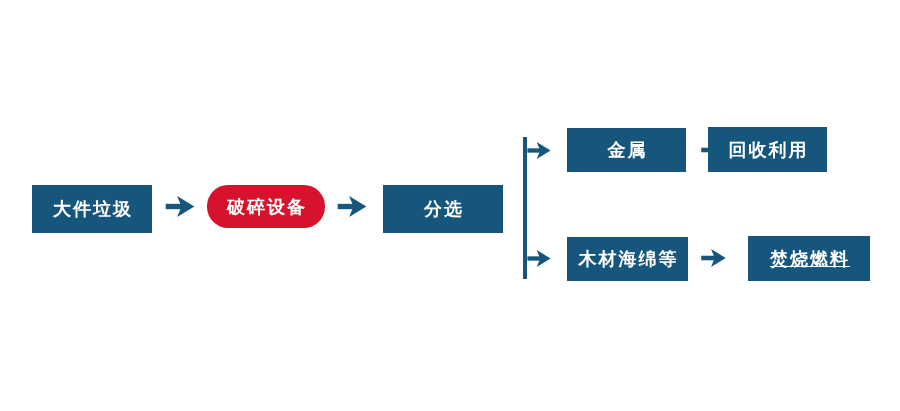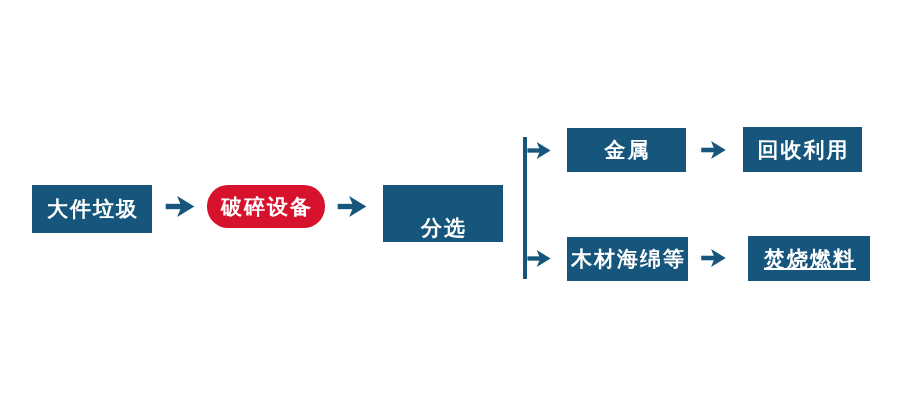--- a/index.html
+++ b/index.html
@@ -10,21 +10,21 @@
     background: var(--bg, #ffffff);
     font-family: "DejaVu Sans", "Liberation Sans", sans-serif;
     overflow: hidden;
   }
   .node {
     position: absolute;
     display: flex;
     align-items: center;
     justify-content: center;
     color: var(--text, #ffffff);
-    font-size: 21px;
+    font-size: 18px;
     font-weight: bold;
     letter-spacing: 2px;
     text-indent: 2px; 
     white-space: nowrap;
     box-sizing: border-box;
   }
   .node.blue { background: var(--node-blue, #16567C); }
   .node.red  { background: var(--node-red, #D7122C); }
   .arrow { position: absolute; fill: var(--arrow, #16567C); }
   .vline { position: absolute; background: var(--arrow, #16567C); }
@@ -45,21 +45,21 @@
 
   <div class="node red" style="left:207px; top:185px; width:118px; height:43px;border-radius:21px;">
     <span>破碎设备</span>
   </div>
 
   <svg class="arrow" style="left:337px; top:196px;" width="30" height="21" viewBox="0 0 30 22">
     <rect x="0" y="8.2" width="18" height="5.6"></rect>
     <path d="M12 0 L30 11 L12 22 L16.5 11 Z"></path>
   </svg>
 
-  <div class="node blue" style="left:383px; top:185px; width:120px; height:57px;align-items:flex-end;">
+  <div class="node blue" style="left:383px; top:185px; width:120px; height:48px;">
     <span>分选</span>
   </div>
 
   <div class="vline" style="left:523px; top:137px; width:4px; height:142px;"></div>
 
   <svg class="arrow" style="left:527px; top:142px;" width="24" height="17" viewBox="0 0 30 22">
     <rect x="0" y="8.2" width="18" height="5.6"></rect>
     <path d="M12 0 L30 11 L12 22 L16.5 11 Z"></path>
   </svg>
 
@@ -70,21 +70,21 @@
 
   <div class="node blue" style="left:567px; top:128px; width:119px; height:44px;">
     <span>金属</span>
   </div>
 
   <svg class="arrow" style="left:701px; top:141px;" width="25" height="18" viewBox="0 0 30 22">
     <rect x="0" y="8.2" width="18" height="5.6"></rect>
     <path d="M12 0 L30 11 L12 22 L16.5 11 Z"></path>
   </svg>
 
-  <div class="node blue" style="left:743px; top:127px; width:119px; height:45px;">
+  <div class="node blue" style="left:708px; top:127px; width:119px; height:45px;">
     <span>回收利用</span>
   </div>
 
   <div class="node blue" style="left:567px; top:237px; width:121px; height:44px;justify-content:center;">
     <span>木材海绵等</span>
   </div>
 
   <svg class="arrow" style="left:701px; top:249px;" width="25" height="18" viewBox="0 0 30 22">
     <rect x="0" y="8.2" width="18" height="5.6"></rect>
     <path d="M12 0 L30 11 L12 22 L16.5 11 Z"></path>

